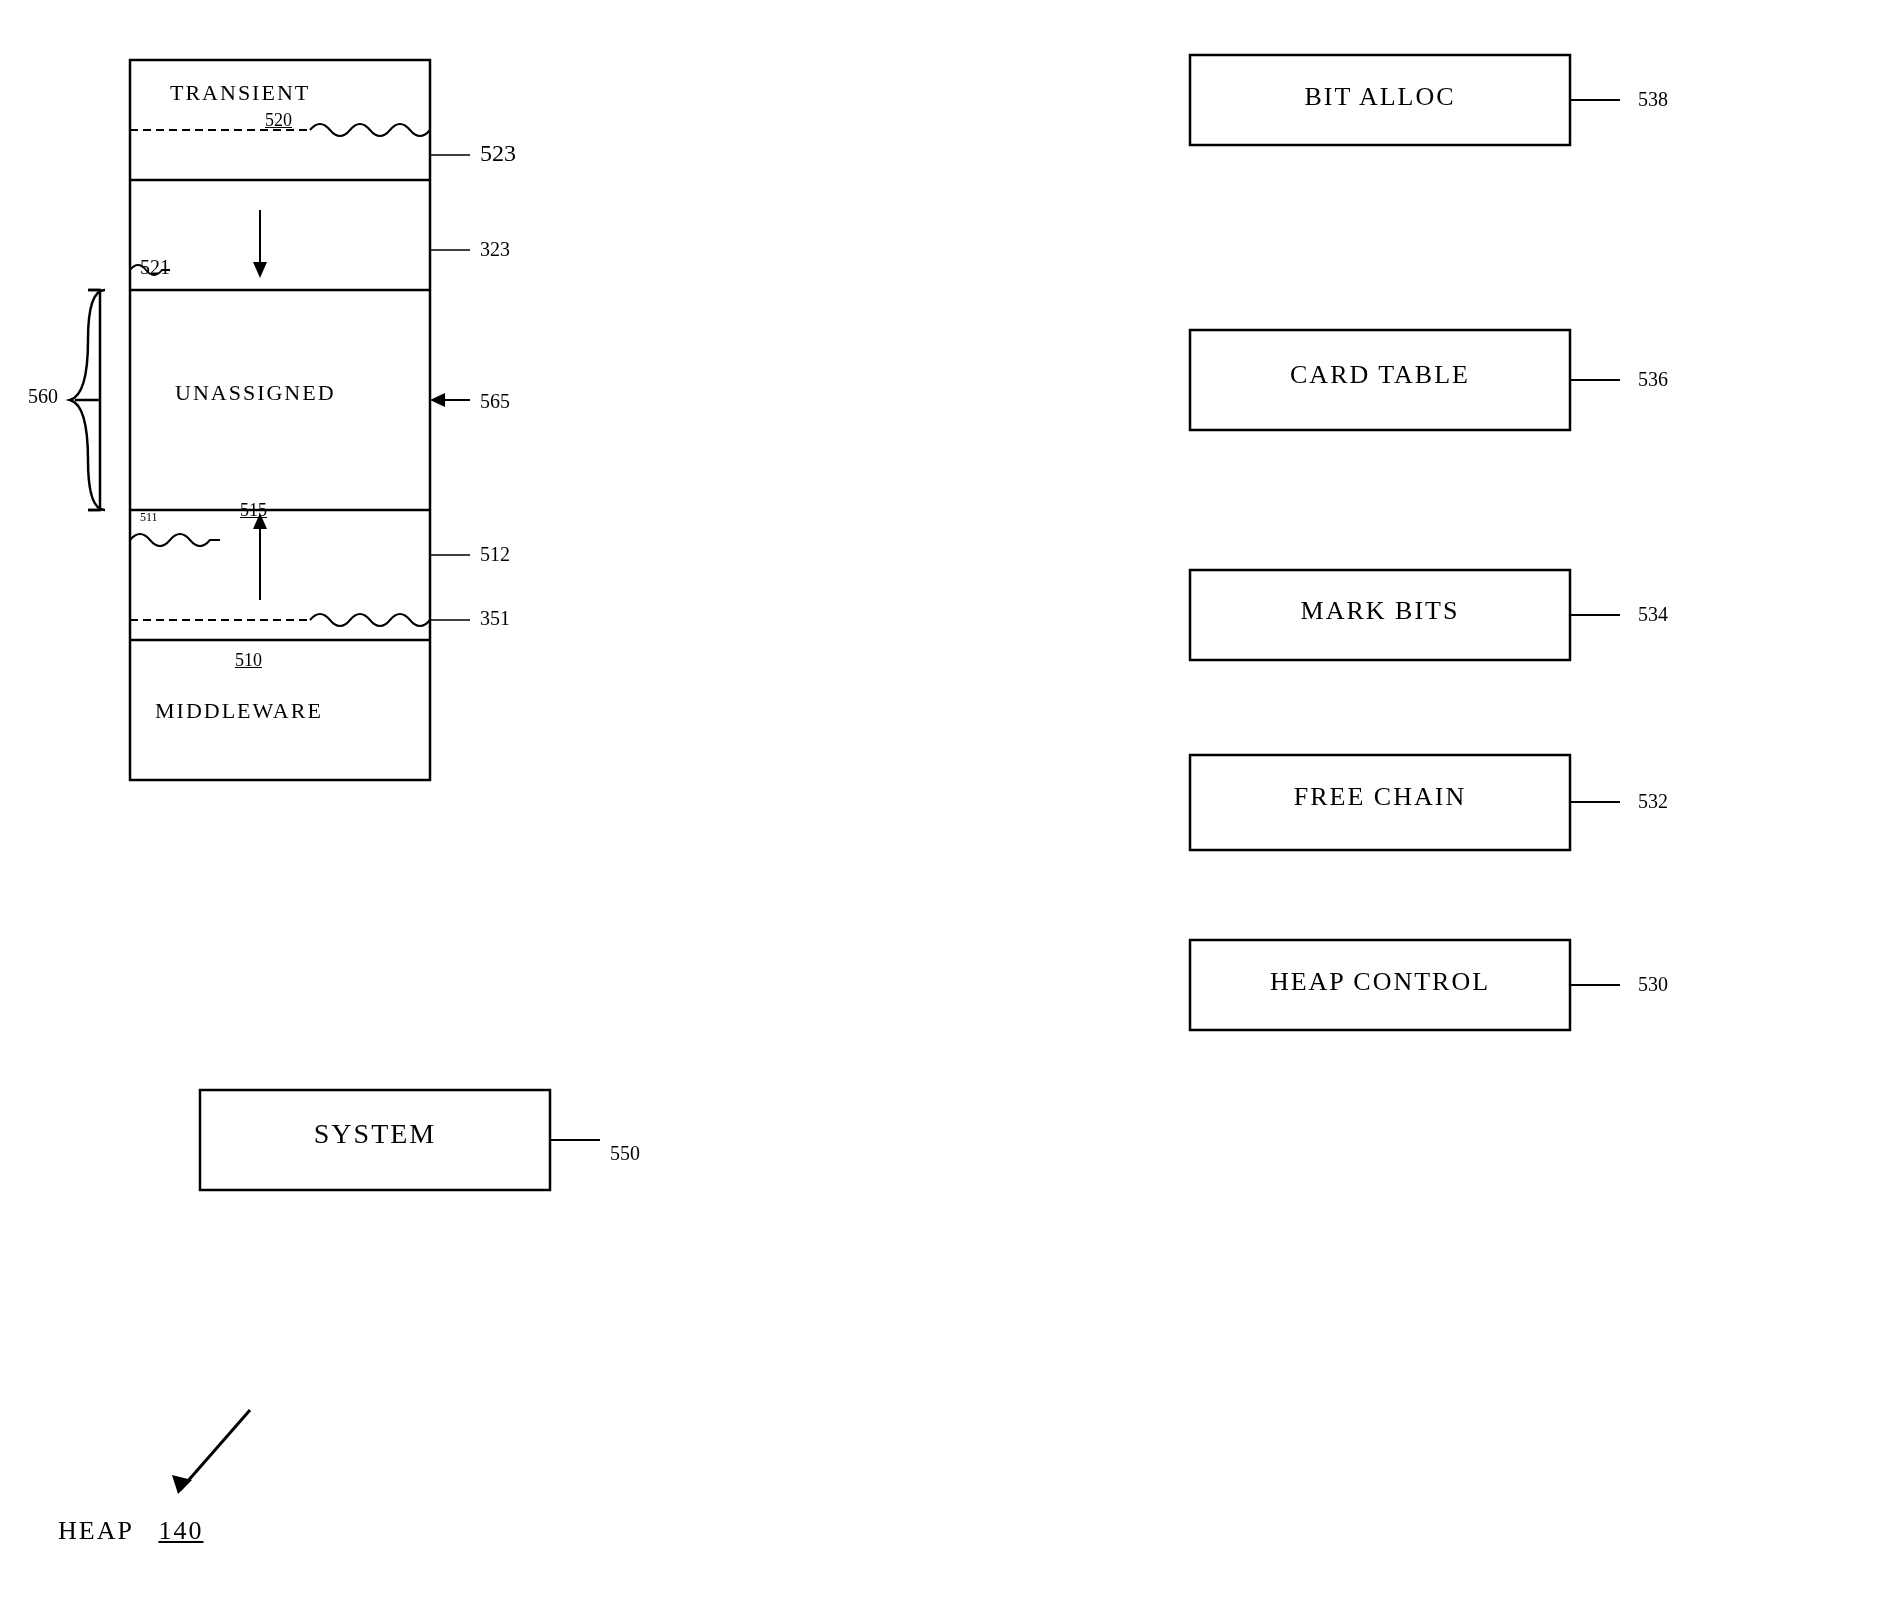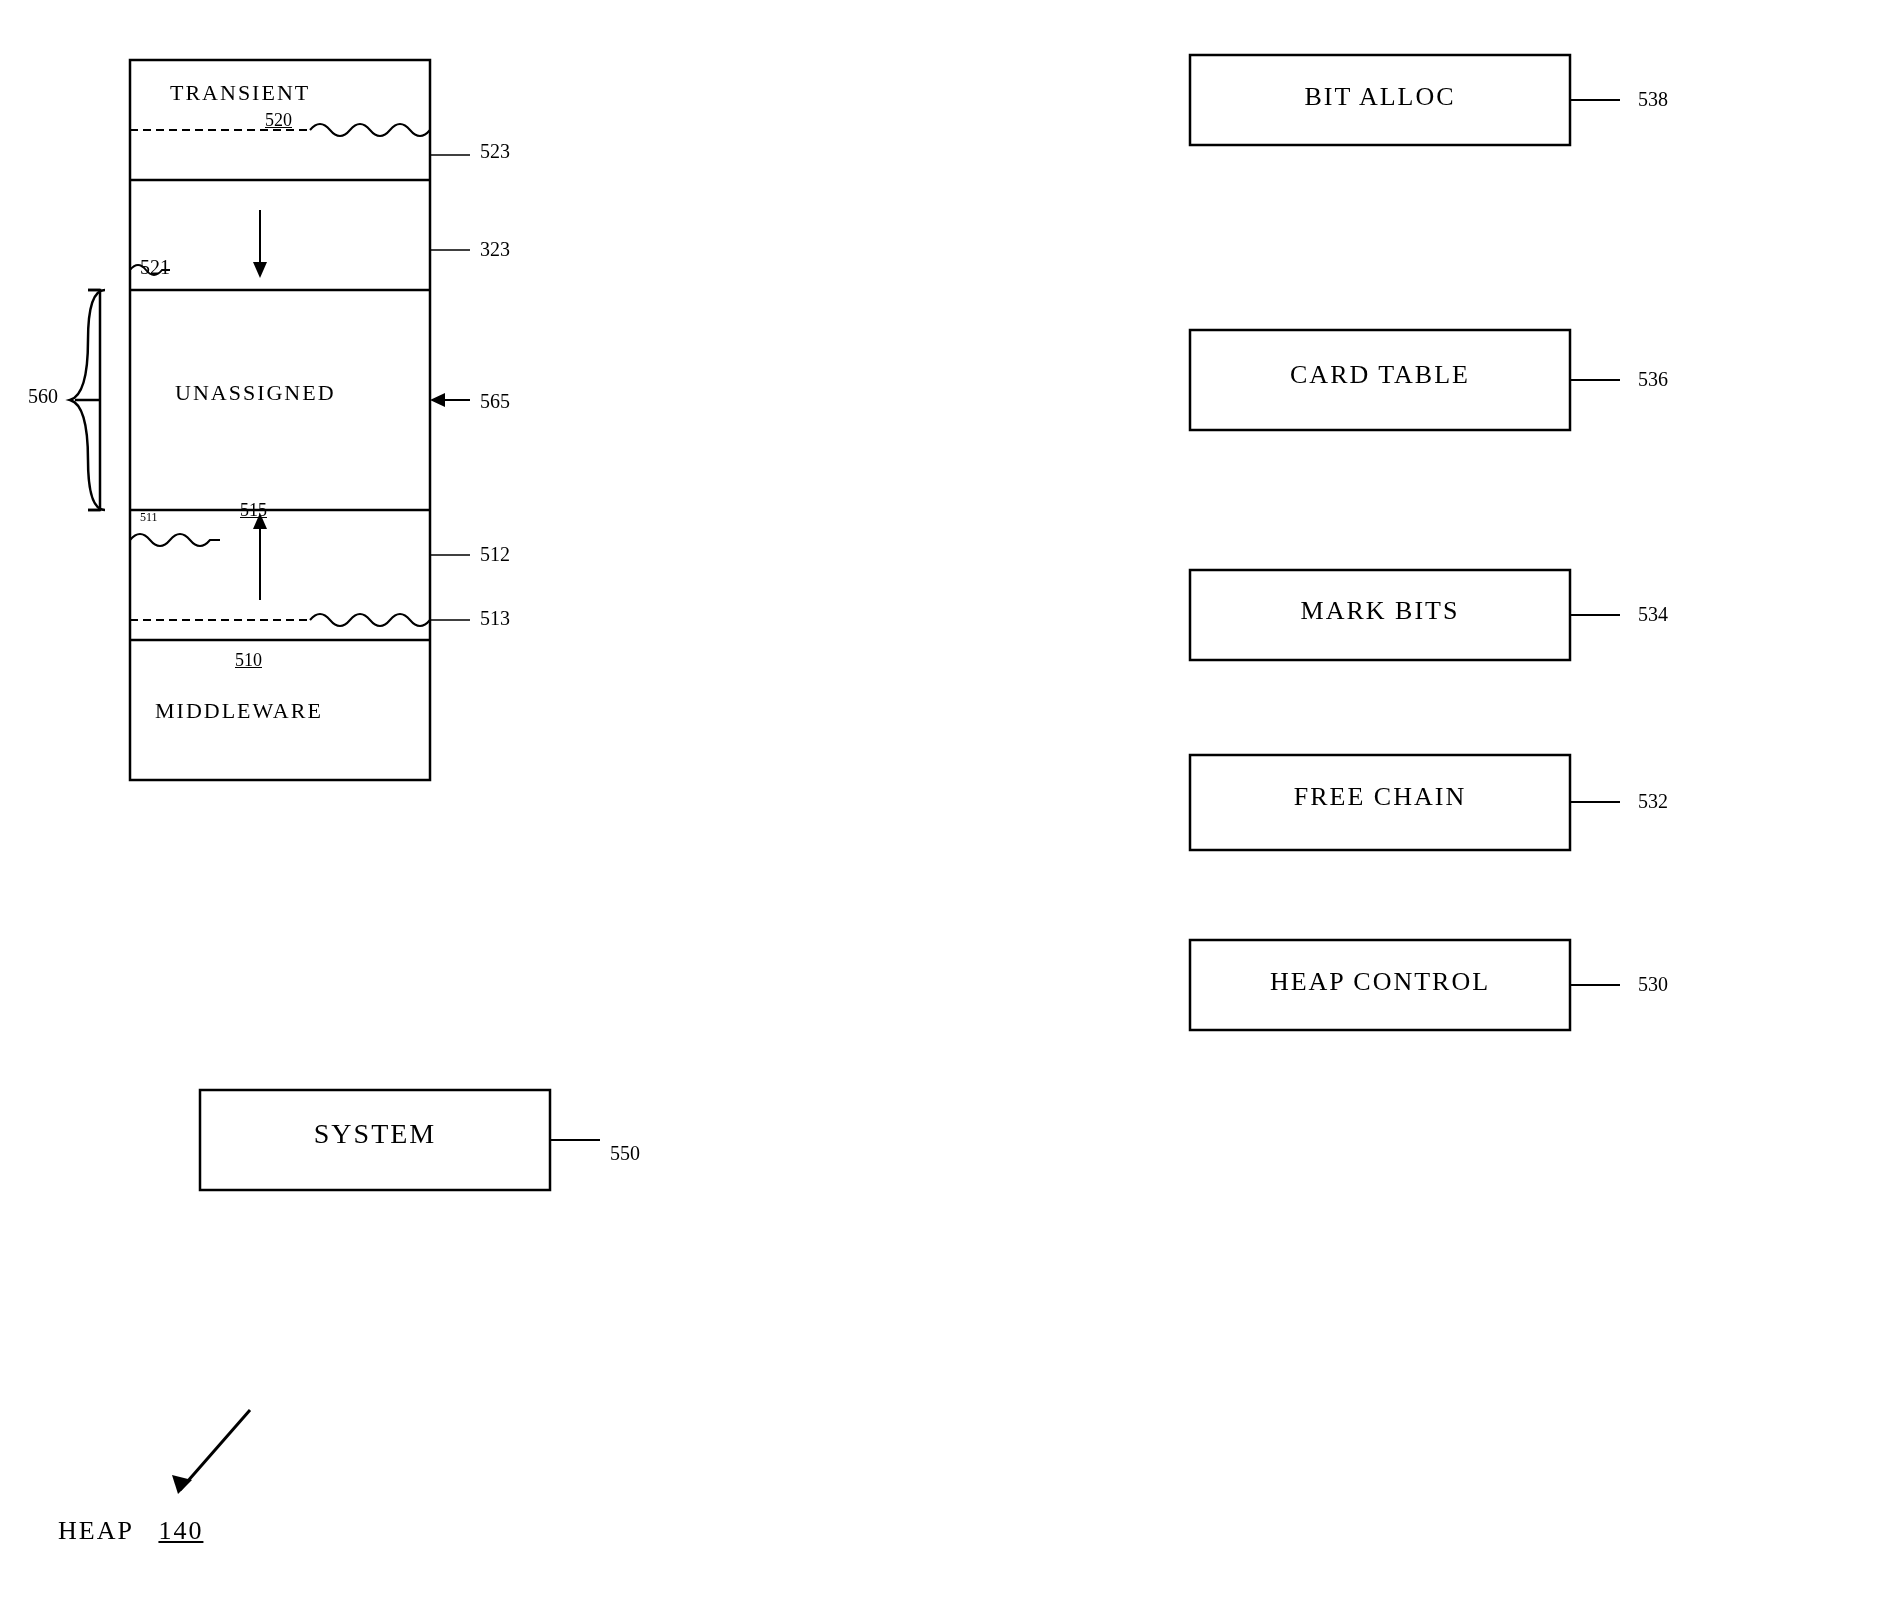--- a/index.html
+++ b/index.html
@@ -111,21 +111,21 @@
   </svg>
 
   <div style="position:absolute; top:80px; left:170px; font-size:22px; letter-spacing:2px;">
     <span>TRANSIENT</span>
   </div>
 
   <div style="position:absolute; top:110px; left:265px; font-size:18px; text-decoration:underline;">
     <span>520</span>
   </div>
 
-  <div style="position:absolute; top:140px; left:480px; font-size:20px;">
+  <div style="position:absolute; top:140px; left:480px; font-size:24px;">
     <span>523</span>
   </div>
 
   <div style="position:absolute; top:256px; left:140px; font-size:20px;">
     <span>521</span>
   </div>
 
   <div style="position:absolute; top:238px; left:480px; font-size:20px;">
     <span>323</span>
   </div>
@@ -148,21 +148,21 @@
 
   <div style="position:absolute; top:500px; left:240px; font-size:18px; text-decoration:underline;">
     <span>515</span>
   </div>
 
   <div style="position:absolute; top:543px; left:480px; font-size:20px;">
     <span>512</span>
   </div>
 
   <div style="position:absolute; top:607px; left:480px; font-size:20px;">
-    <span>513</span>
+    <span>351</span>
   </div>
 
   <div style="position:absolute; top:650px; left:235px; font-size:18px; text-decoration:underline;">
     <span>510</span>
   </div>
 
   <div style="position:absolute; top:698px; left:155px; font-size:22px; letter-spacing:2px;">
     <span>MIDDLEWARE</span>
   </div>
 

